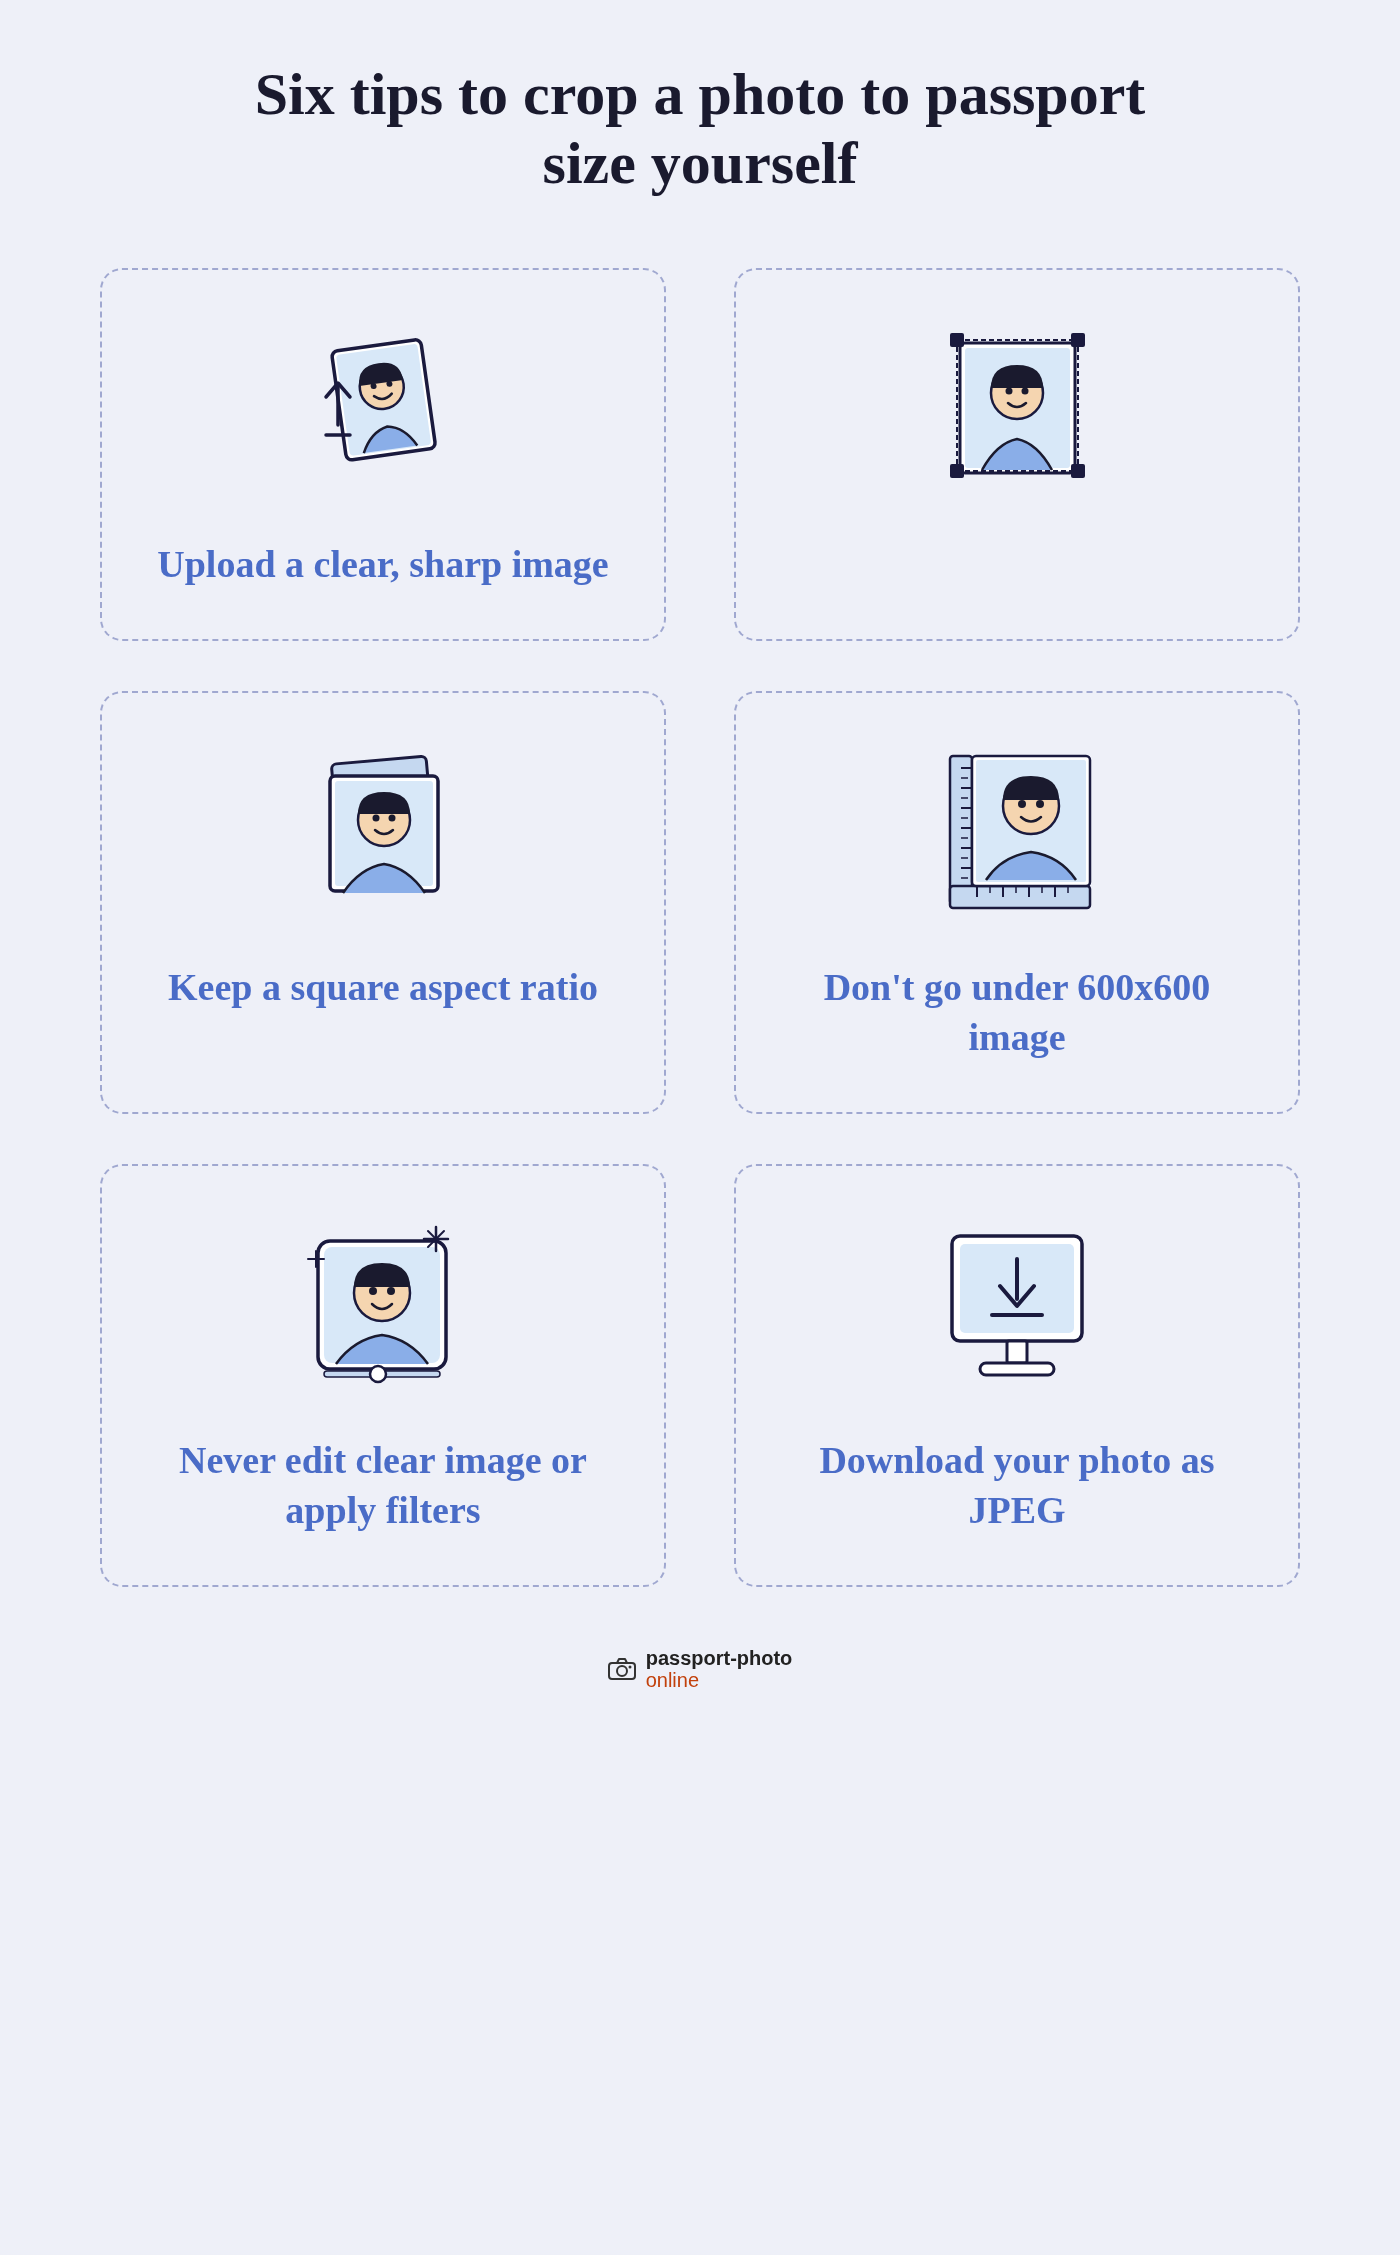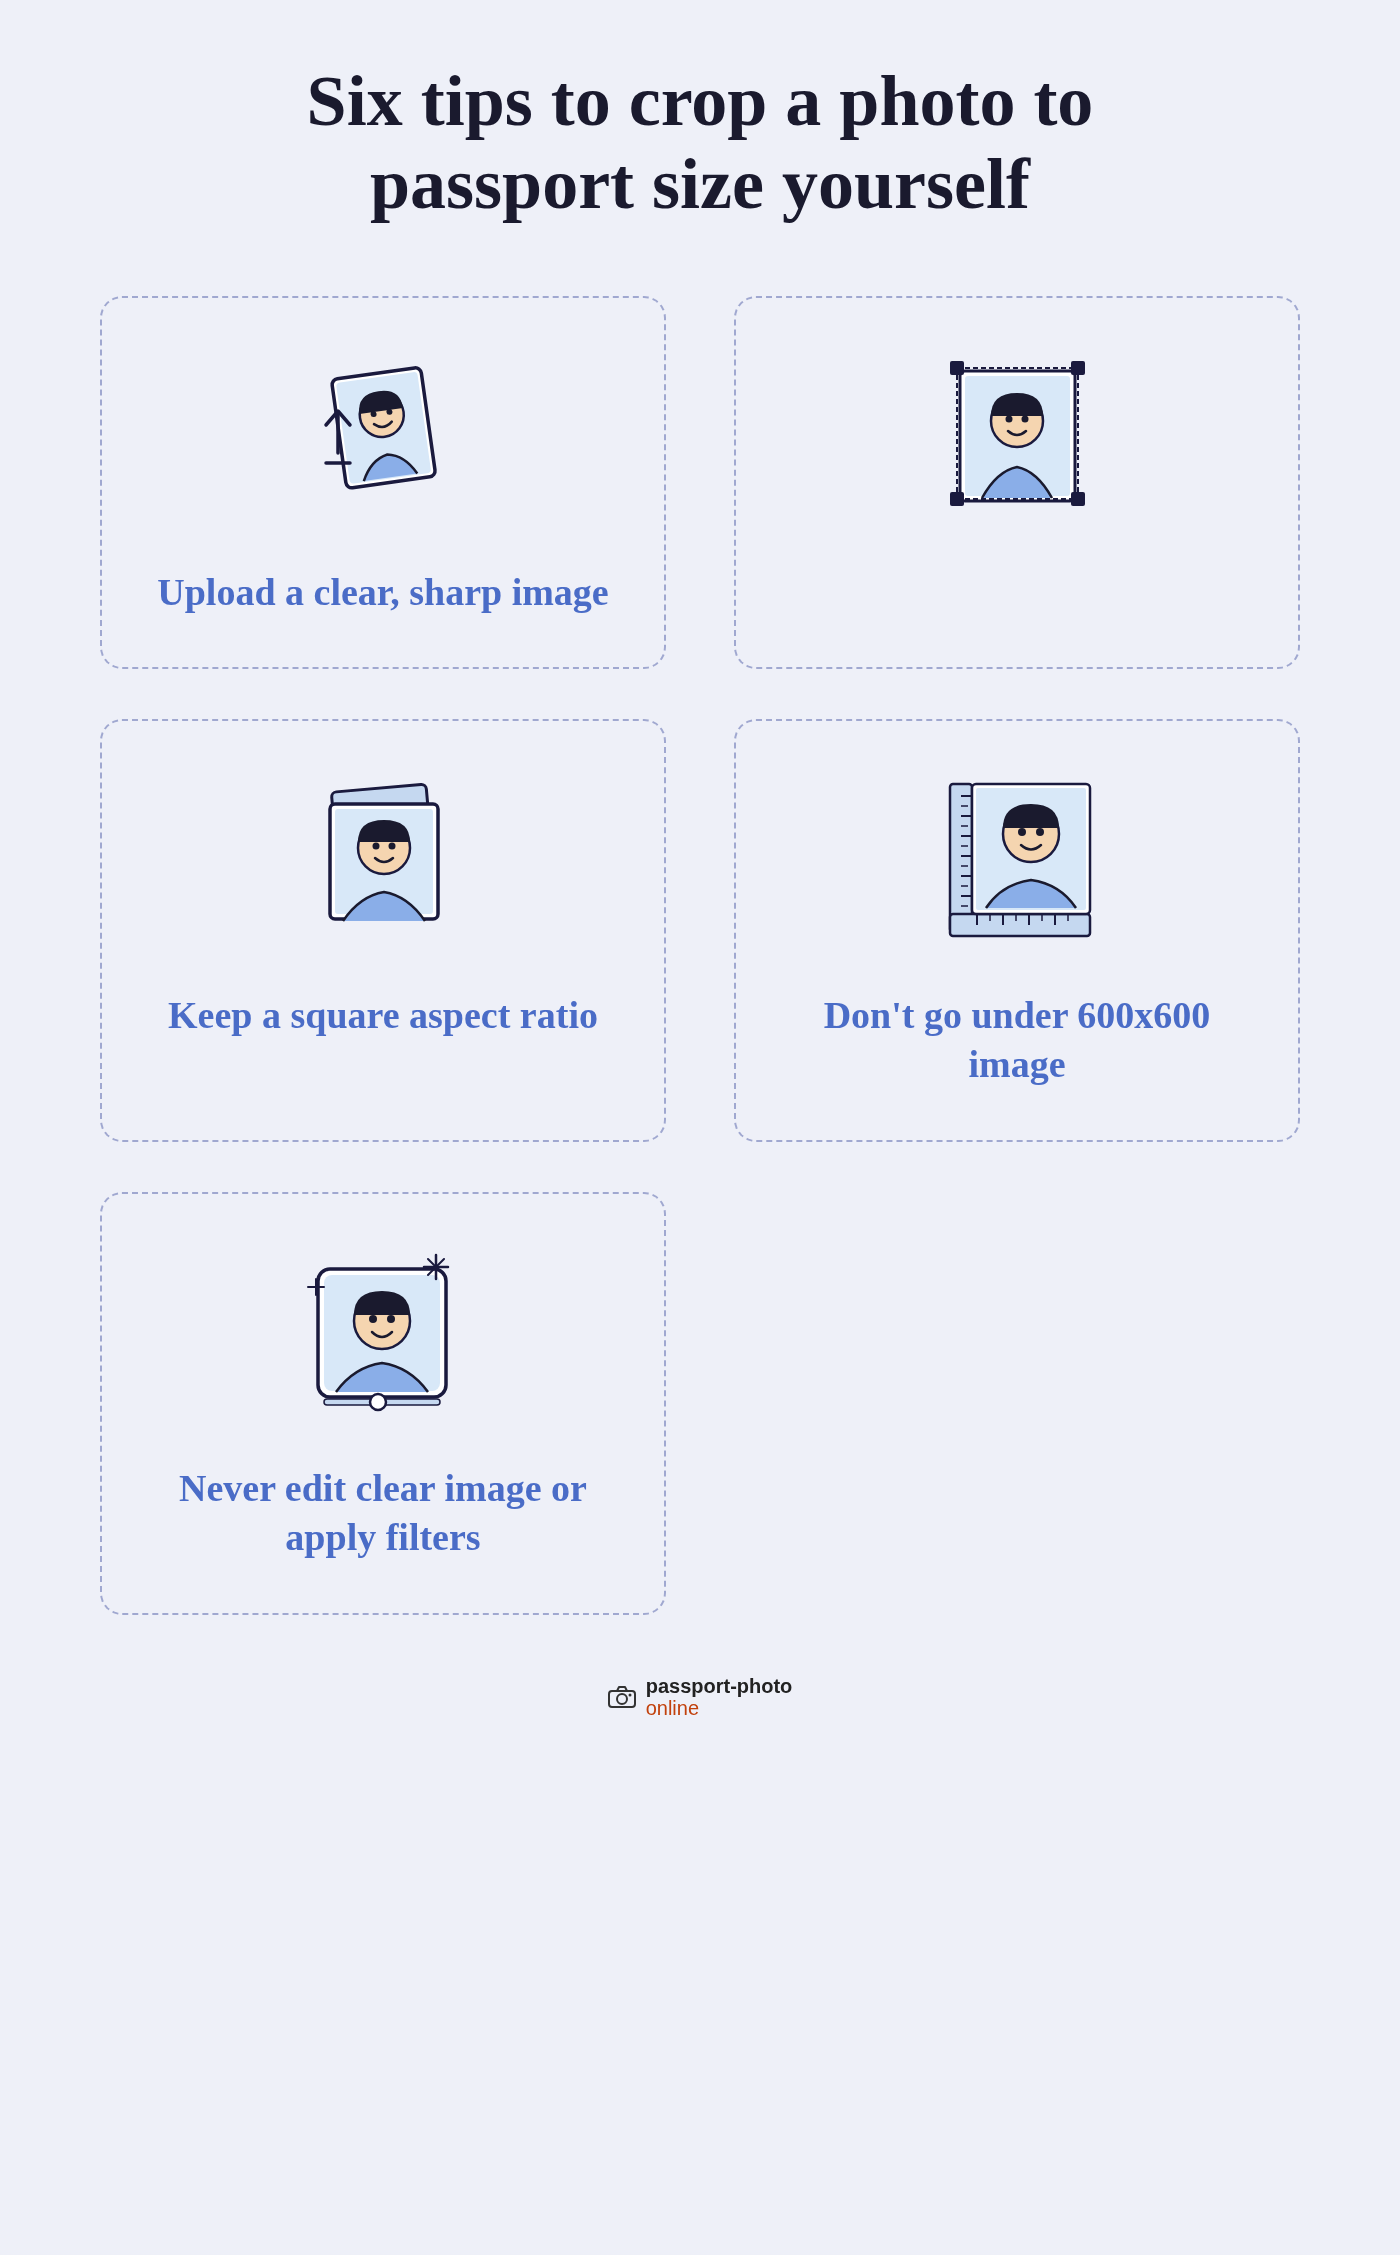--- a/index.html
+++ b/index.html
@@ -7,21 +7,21 @@
       width: 1400px;
       min-height: 2255px;
       background: #eef0f8;
       font-family: 'Georgia', serif;
       display: flex;
       flex-direction: column;
       align-items: center;
       padding: 60px 80px 60px 80px;
     }
     .page-title {
-      font-size: 72px;
+      font-size: 60px;
       font-weight: 900;
       color: #1a1a2e;
       text-align: center;
       line-height: 1.15;
       margin-bottom: 70px;
       max-width: 900px;
       font-family: 'Georgia', serif;
     }
     .grid {
       display: grid;
@@ -241,20 +241,40 @@
           <line x1="-8" y1="0" x2="8" y2="0" stroke="#1a1a3e" stroke-width="2" stroke-linecap="round"></line>
         </g>
 
         <rect x="36" y="160" width="116" height="6" rx="3" fill="#c5d8f0" stroke="#1a1a3e" stroke-width="1.5"></rect>
         <circle cx="90" cy="163" r="8" fill="white" stroke="#1a1a3e" stroke-width="2.5"></circle>
       </svg>
     </div>
     <div class="card-label">Never edit clear image or apply filters</div>
   </div>
 
+  <div class="card">
+    <div class="card-icon-area">
+      <svg width="190" height="190" viewBox="0 0 190 190" fill="none">
+
+        <rect x="30" y="25" width="130" height="105" rx="8" fill="white" stroke="#1a1a3e" stroke-width="3.5"></rect>
+        <rect x="38" y="33" width="114" height="89" rx="5" fill="#d8e8f8"></rect>
+
+        <line x1="95" y1="48" x2="95" y2="88" stroke="#1a1a3e" stroke-width="4" stroke-linecap="round"></line>
+
+        <polyline points="78,75 95,95 112,75" fill="none" stroke="#1a1a3e" stroke-width="4" stroke-linecap="round" stroke-linejoin="round"></polyline>
+
+        <line x1="70" y1="104" x2="120" y2="104" stroke="#1a1a3e" stroke-width="4" stroke-linecap="round"></line>
+
+        <rect x="85" y="130" width="20" height="22" rx="2" fill="white" stroke="#1a1a3e" stroke-width="3"></rect>
+
+        <rect x="58" y="152" width="74" height="12" rx="6" fill="white" stroke="#1a1a3e" stroke-width="3"></rect>
+      </svg>
+    </div>
+    <div class="card-label">Download your photo as JPEG</div>
+  </div>
 
 </div>
 
 <div class="footer">
   <div class="footer-logo">
 
     <svg width="28" height="22" viewBox="0 0 28 22" fill="none">
       <rect x="1" y="5" width="26" height="16" rx="3" fill="none" stroke="#333" stroke-width="2"></rect>
       <circle cx="14" cy="13" r="5" fill="none" stroke="#333" stroke-width="2"></circle>
       <path d="M9 5 L11 1 L17 1 L19 5" fill="none" stroke="#333" stroke-width="2" stroke-linejoin="round"></path>

